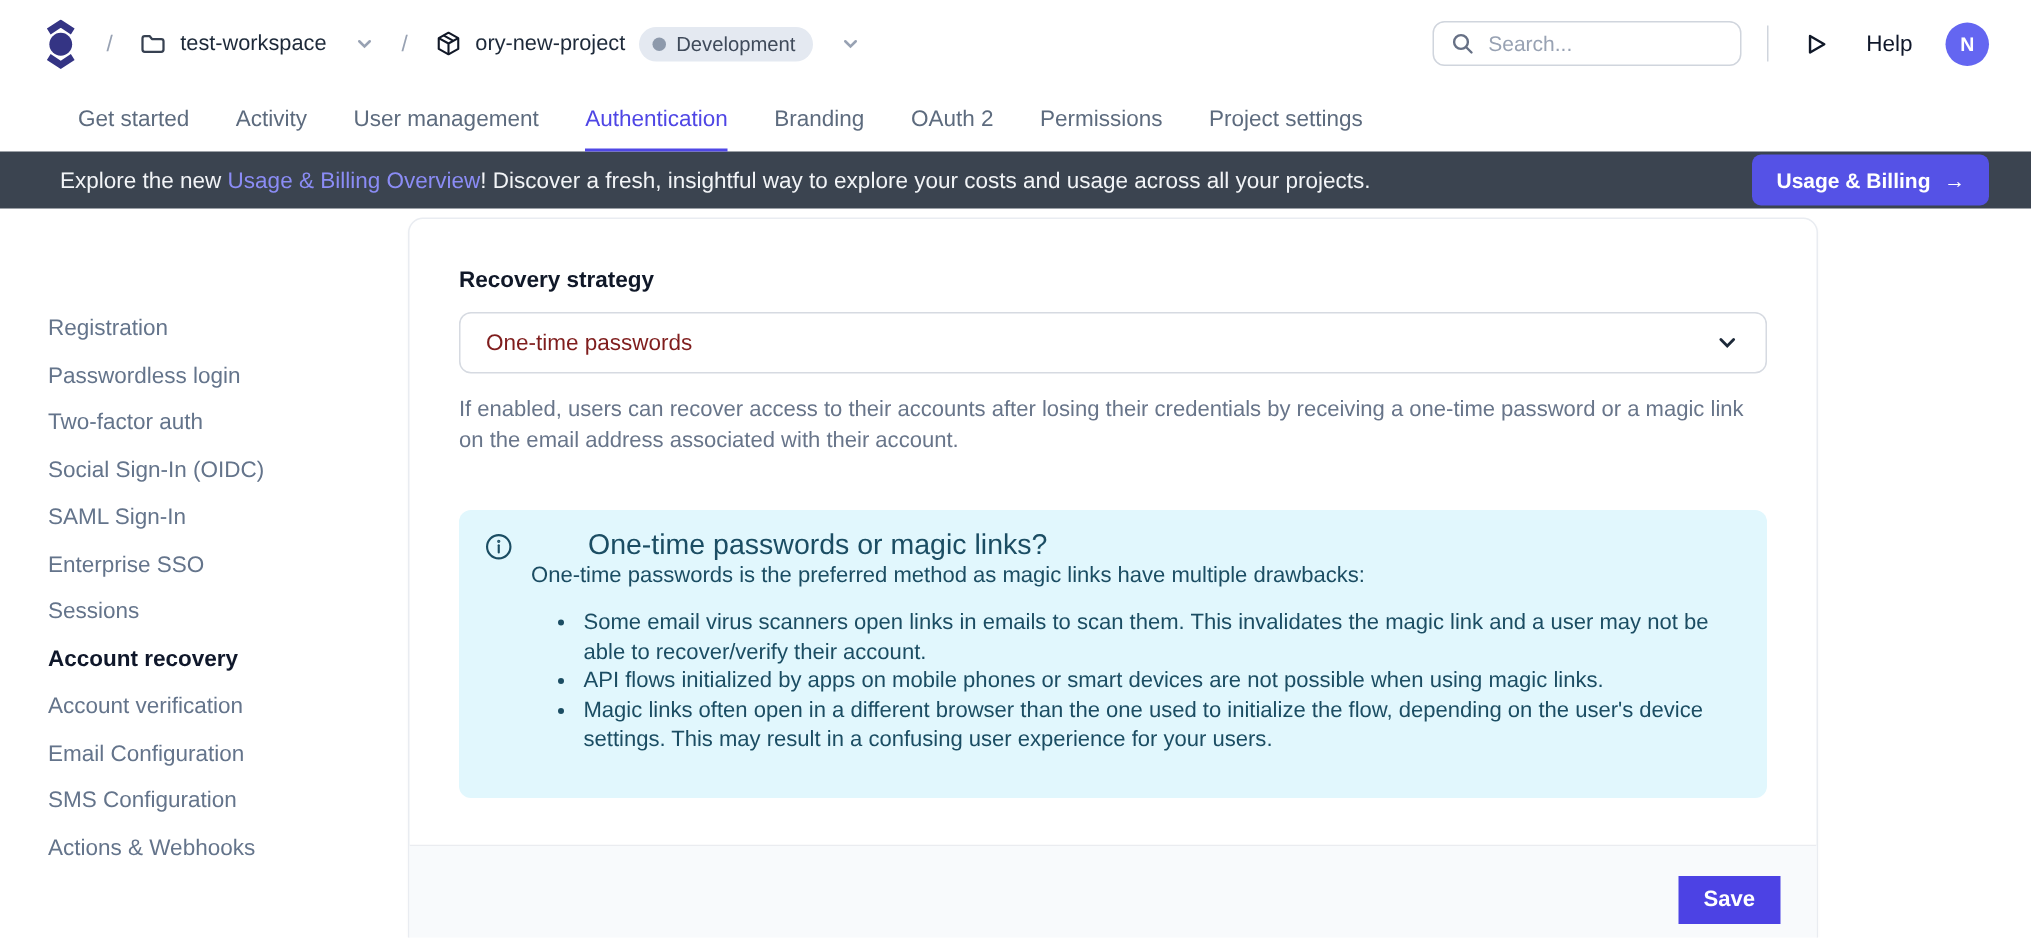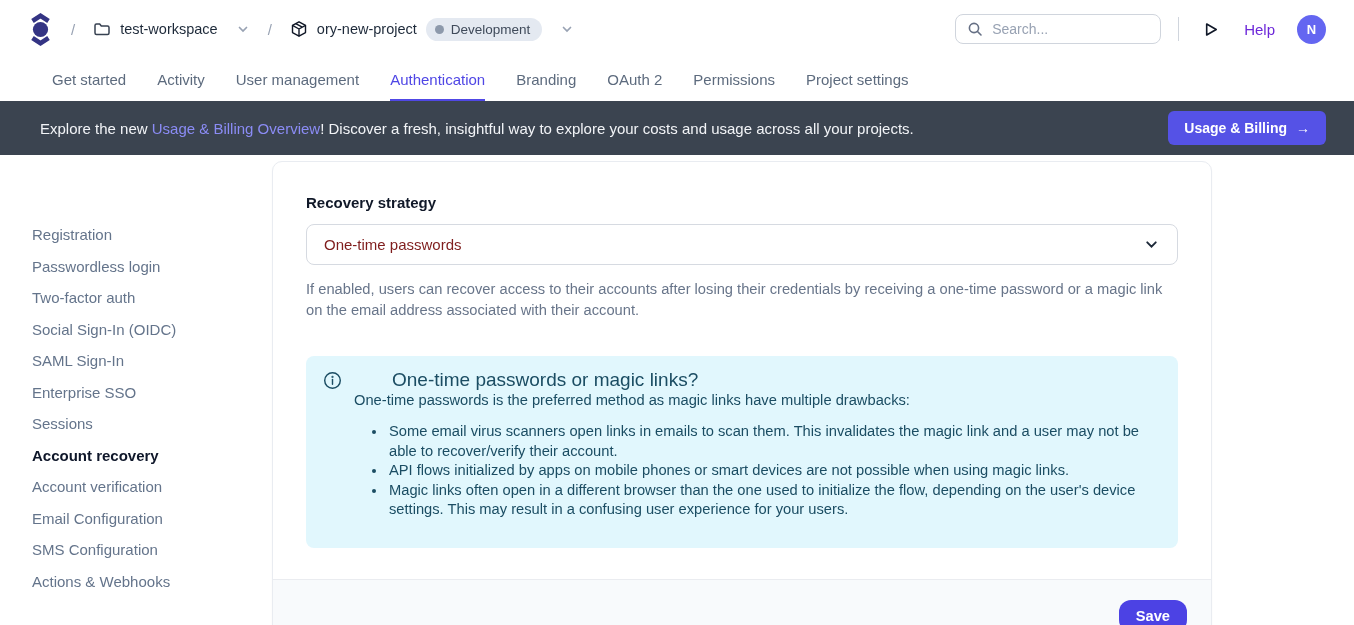--- a/index.html
+++ b/index.html
@@ -17,32 +17,32 @@
   .badge-dot { width:9px; height:9px; border-radius:50%; background:#8d99ab; }
   .chev { margin-left:9px; display:inline-flex; }
   .topbar-spacer { flex:1; }
   .search-box { display:flex; align-items:center; gap:9px; width:206px; height:30px;
     border:1px solid #d0d5dd; border-radius:8px; padding:0 11px; }
   .search-box input { border:none; outline:none; width:100%; font-size:14px;
     font-family:"Liberation Sans",sans-serif; color:#344054; background:transparent; }
   .search-box input::placeholder { color:#98a2b3; }
   .top-divider { width:1px; height:24px; background:#d0d5dd; margin:0 22px 0 17px; }
   .play-btn { display:inline-flex; cursor:pointer; margin-right:24px; }
-  .help-link { font-size:15px; color:#6d28d9; cursor:pointer; margin-right:22px; }
+  .help-link { font-size:15px; color:#0f172a; cursor:pointer; margin-right:22px; }
   .avatar { width:29px; height:29px; border-radius:50%; background:#6466f1; color:#fff;
     font-size:13px; font-weight:600; display:flex; align-items:center; justify-content:center; cursor:pointer; }
 
   
   .tabs { height:43px; display:flex; align-items:stretch; gap:31px; padding:0 52px; background:#fff; }
   .tab { display:flex; align-items:center; font-size:15px; color:#5d6b7e; cursor:pointer;
     border-bottom:2px solid transparent; padding-top:2px; }
   .tab.active { color:#4f46e5; border-bottom-color:#5048e5; font-weight:500; }
 
   
-  .banner { height:54px; background:#3b4450; display:flex; align-items:center;
+  .banner { height:38px; background:#3b4450; display:flex; align-items:center;
     padding:0 28px 0 40px; color:#f2f4f7; font-size:15px; font-weight:500; }
   .banner-link { color:#8b8cf5; cursor:pointer; }
   .banner-btn { margin-left:auto; background:#5552e6; color:#fff; border:none; cursor:pointer;
     font-family:"Liberation Sans",sans-serif; font-size:14px; font-weight:700;
     padding:9px 16px; border-radius:6px; display:inline-flex; align-items:flex-end; gap:9px; }
 
   
   .content { display:flex; align-items:flex-start; }
   .sidenav { width:272px; flex:none; padding:64px 0 0 32px; }
   .side-item { font-size:15px; color:#64748b; height:31.5px; display:flex; align-items:center; cursor:pointer; }
@@ -62,21 +62,21 @@
   .info-icon { flex:none; margin-top:1px; }
   .info-title { font-size:19px; font-weight:400; line-height:19.5px;margin-left:38px; }
   .info-intro { font-size:14.7px; line-height:19.5px; margin-top:1px; }
   .info-box ul { margin:12px; padding-left:21px; }
   .info-box li { font-size:14.7px; line-height:19.5px; padding-left:2px; }
 
   .card-footer { margin-top:31px; border-top:1px solid #eaecf0; background:#f8fafc;
     border-radius:0 0 10px 10px; padding:20px 24px; display:flex; justify-content:flex-end; }
   .save-btn { background:#4c42e4; color:#fff; border:none; cursor:pointer;
     font-family:"Liberation Sans",sans-serif; font-size:14.7px; font-weight:700;
-    padding:8px 17px; border-radius:12px; }
+    padding:8px 17px; border-radius:0; }
 
   svg { display:block; }
 </style>
 </head>
 <body>
 
 <div class="topbar">
   <span>
     <svg class="logo-svg" width="25" height="33" viewBox="0 0 25 33">
       <path d="M4.5 8 L12.5 2.8 L20.5 8" fill="none" stroke="#343484" stroke-width="4.6"></path>

